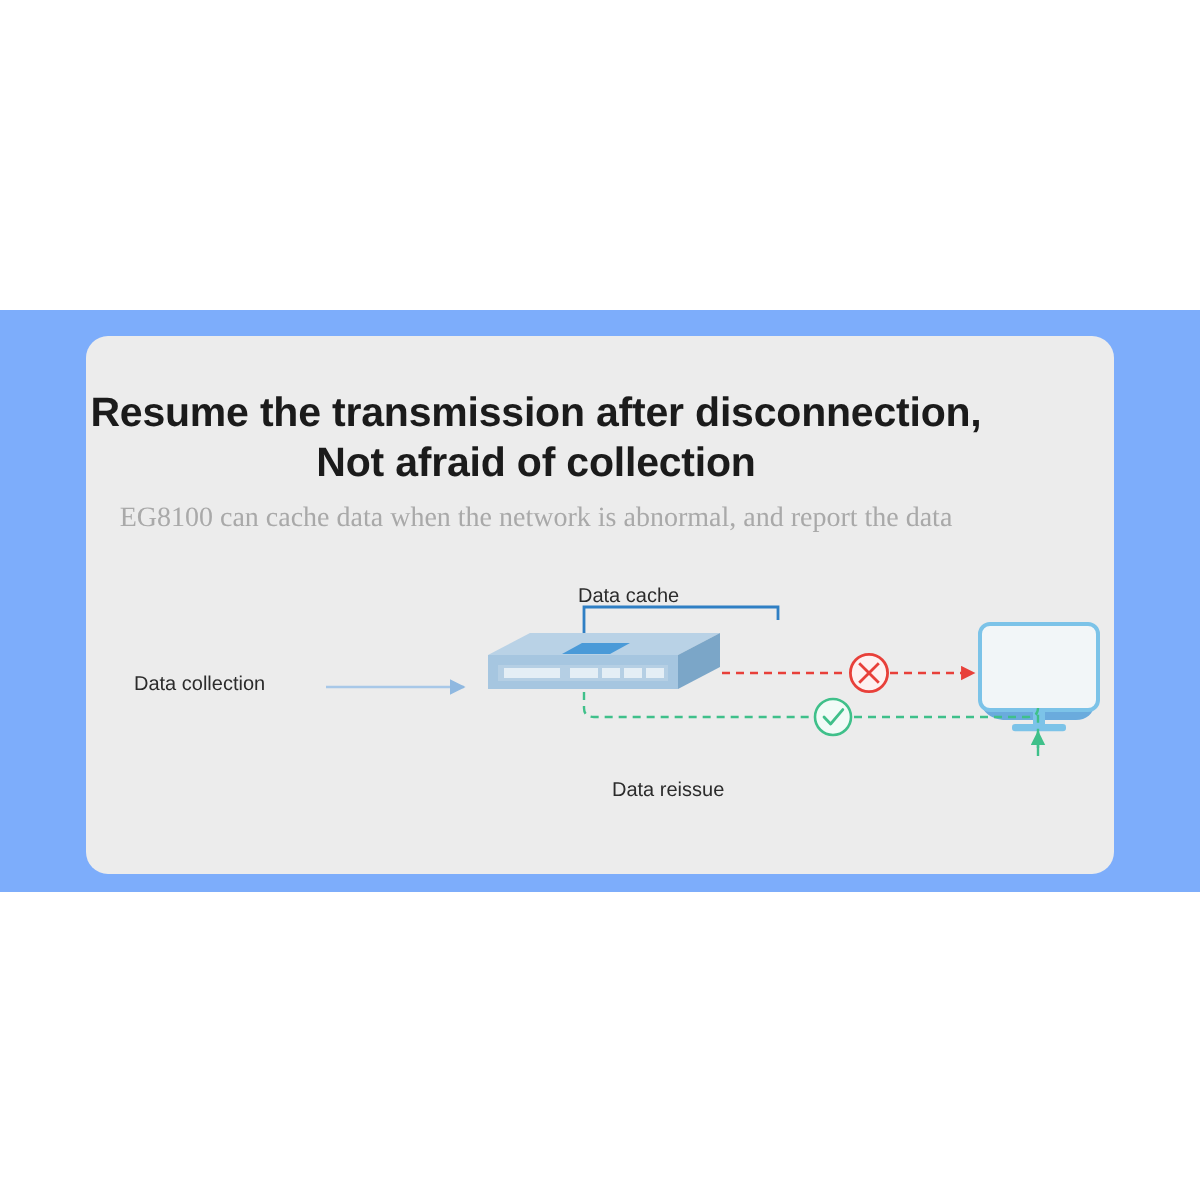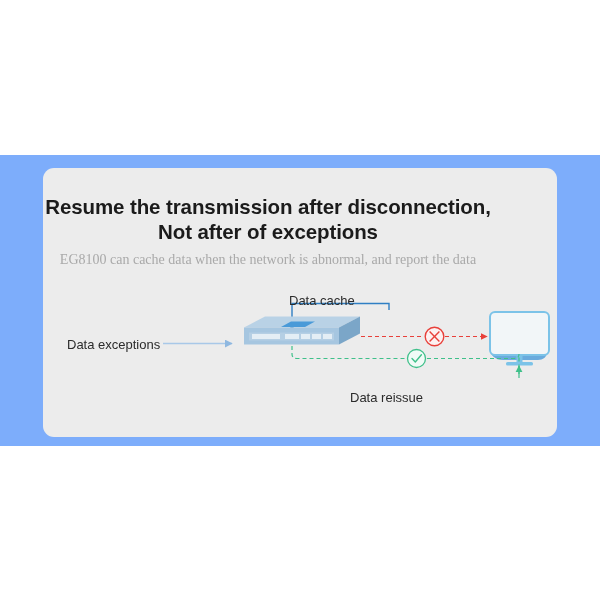--- a/index.html
+++ b/index.html
@@ -72,41 +72,41 @@
     height: 130px;
   }
   #diagram-svg {
     position: absolute;
     left: 0;
     top: 0;
   }
 
   .diag-label {
     position: absolute;
-    font-size: 13px;
+    font-size: 10px;
     color: #2b2b2b;
     white-space: nowrap;
     font-family: "Liberation Sans", sans-serif;
   }
   #label-data-collection { left: 24px;  top: 43px; }
   #label-data-cache      { left: 246px; top: -1px; }
-  #label-data-reissue    { left: 263px; top: 96px; margin-left: 44px; }
+  #label-data-reissue    { left: 263px; top: 96px; }
 </style>
 </head>
 <body>
 
 <div id="stage">
 
   <div id="blue-band"></div>
 
   <div id="card">
 
     <div id="headings">
       <div class="title-line">Resume the transmission after disconnection,</div>
-      <div class="title-line">Not after of exceptions</div>
+      <div class="title-line">Not afraid of collection</div>
       <div id="subtitle">
         <span class="sub-line">EG8100 can cache data when the network is abnormal, and report the data</span>
       </div>
     </div>
 
     <div id="diagram">
 
       <svg id="diagram-svg" width="514" height="130" viewBox="0 0 514 130">
 
         <defs>
@@ -186,21 +186,21 @@
           <line x1="476" y1="84" x2="476" y2="72" stroke="#3fc08a" stroke-width="1.2" marker-end="url(#arrow-green)"></line>
         </g>
 
         <g>
           <circle cx="373.5" cy="64.5" r="9" fill="#f1fbf7" stroke="#3fc08a" stroke-width="1.3"></circle>
           <path d="M369,64.5 L372.3,68 L378.4,60.8" fill="none" stroke="#3fc08a" stroke-width="1.4" stroke-linecap="round" stroke-linejoin="round"></path>
         </g>
 
       </svg>
 
-      <div class="diag-label" id="label-data-collection">Data exceptions</div>
+      <div class="diag-label" id="label-data-collection">Data collection</div>
 
       <div class="diag-label" id="label-data-cache">Data cache</div>
 
       <div class="diag-label" id="label-data-reissue">Data reissue</div>
 
     </div>
   </div>
 </div>
 
 </body></html>

